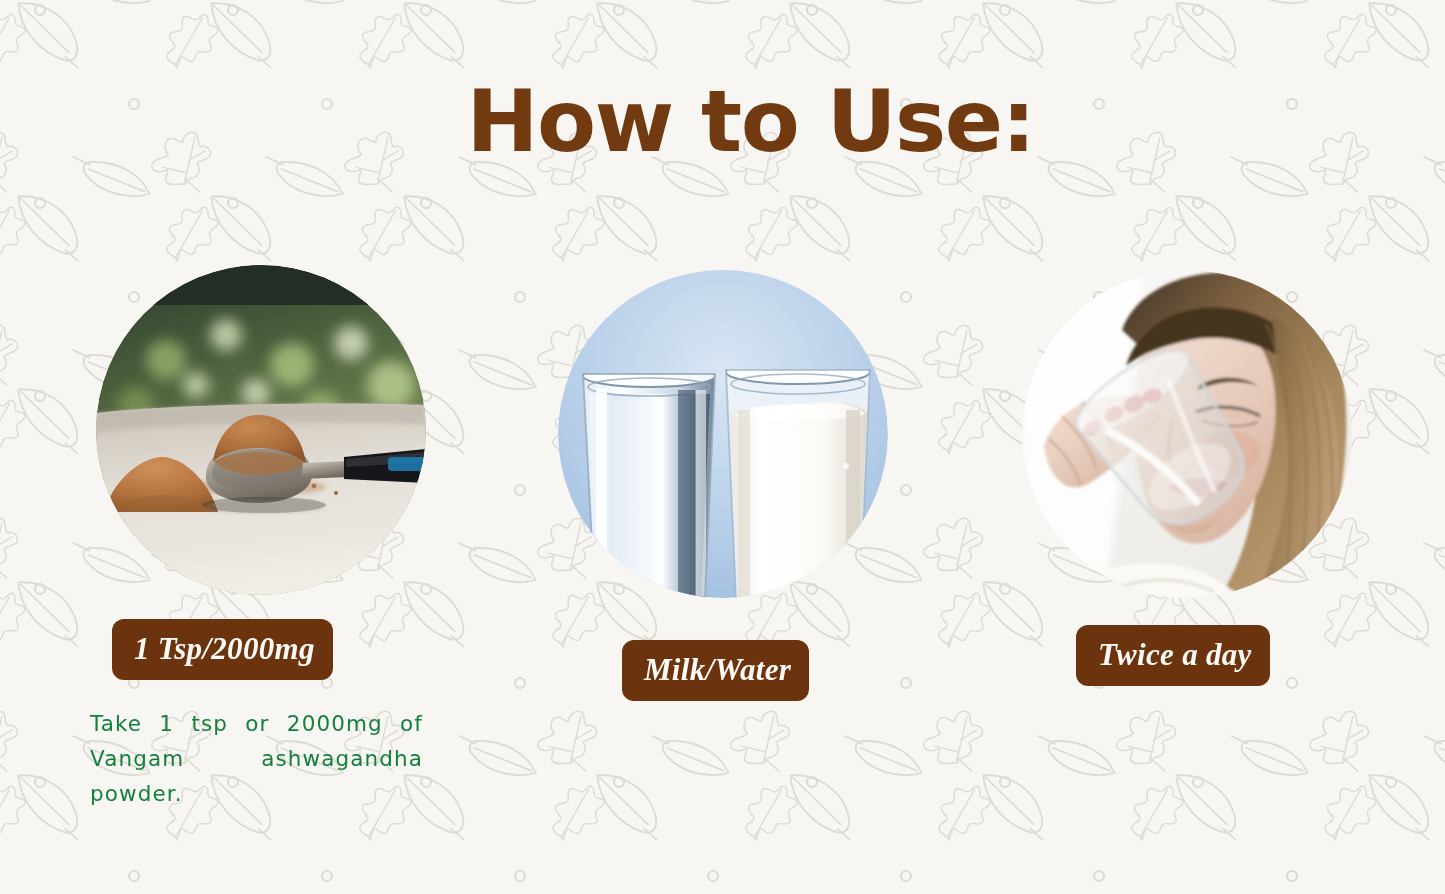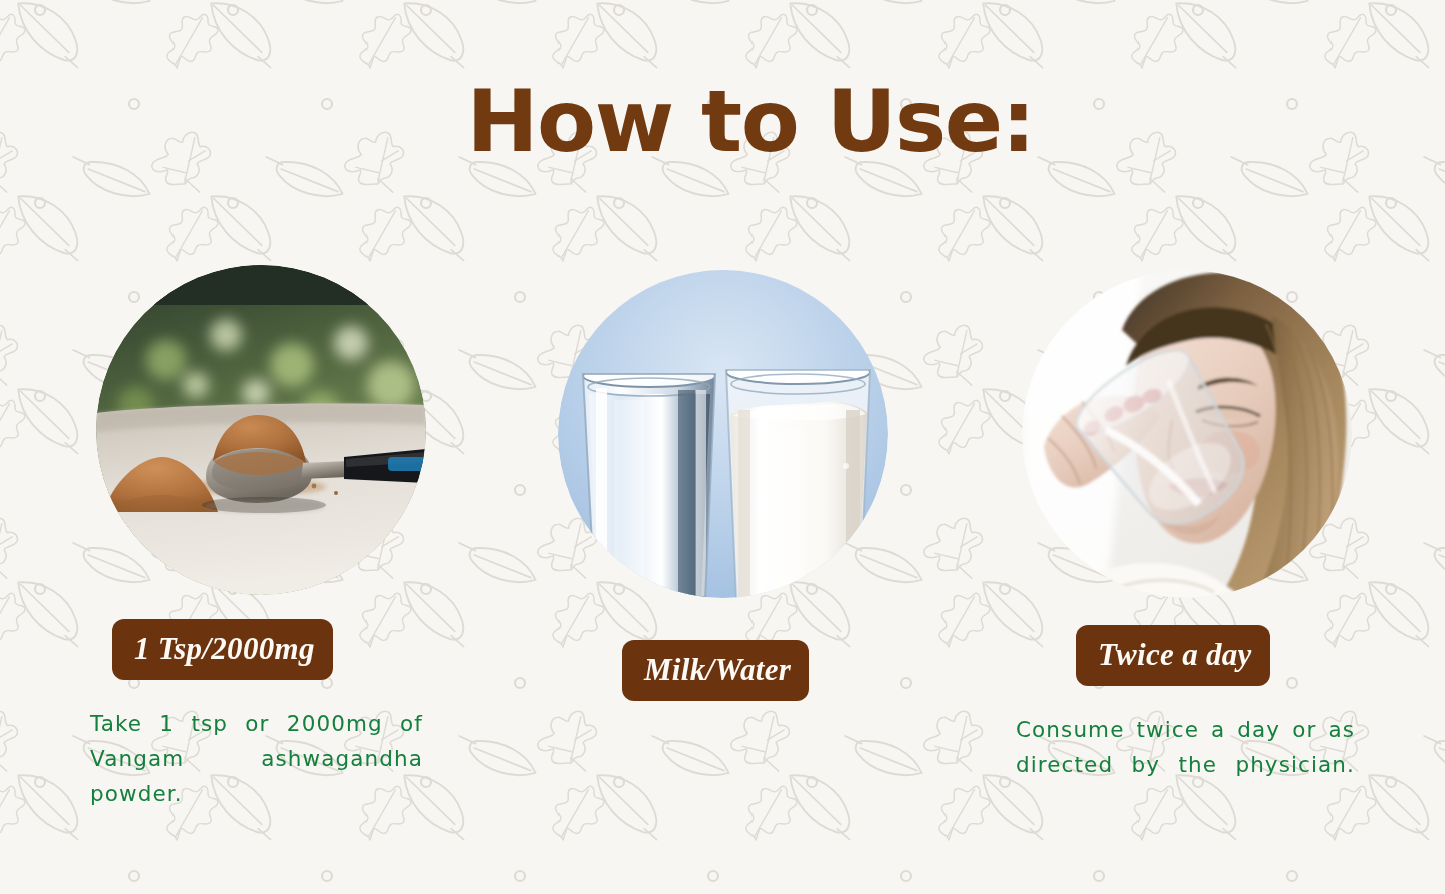--- a/index.html
+++ b/index.html
@@ -500,16 +500,15 @@
             </g>
           </g>
         </g>
       </svg>
     </div>
 
     <div class="badge-row">
       <span class="badge">Twice a day</span>
     </div>
 
-    <p class="desc">Consume twice a day or as directed by the physician.</p>
   </div>
 
 </div>
 
 </body></html>

